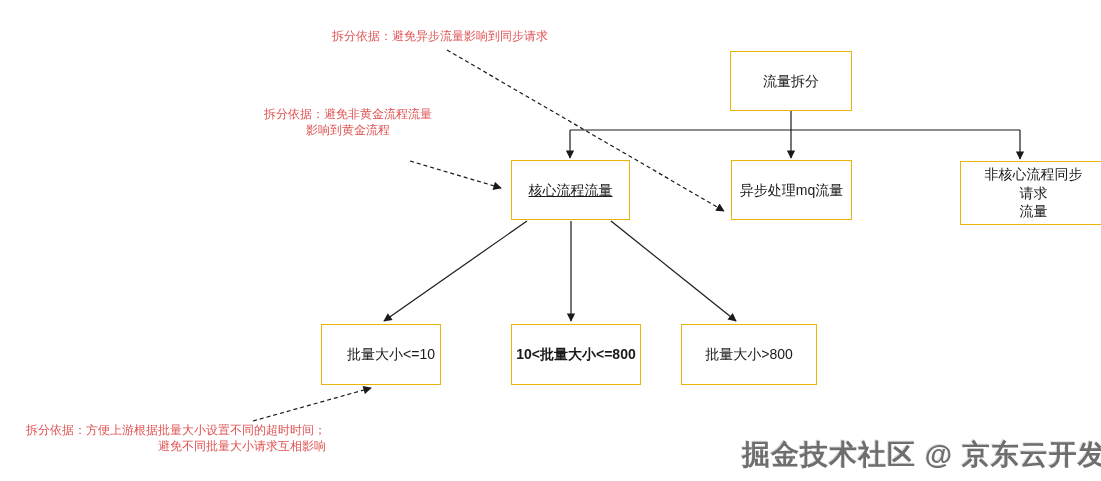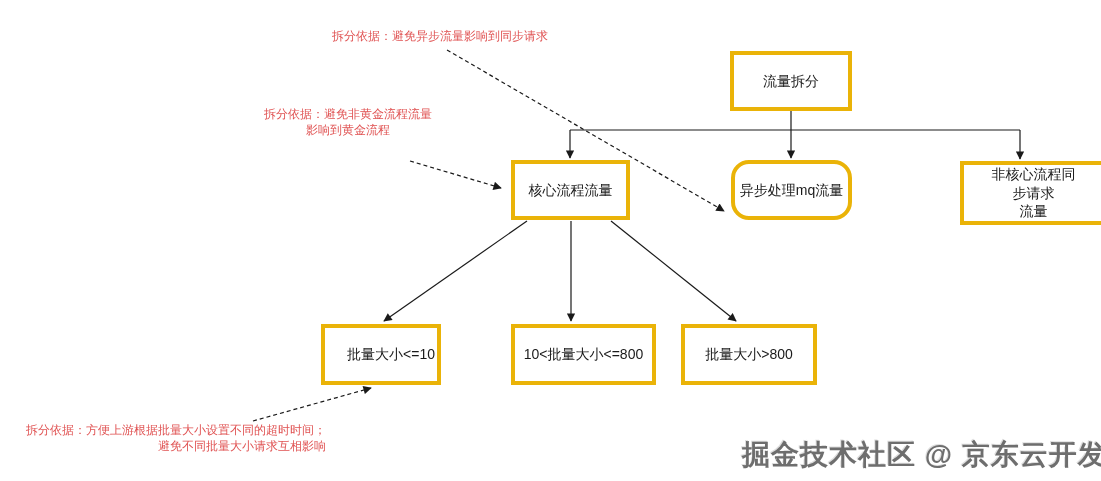--- a/index.html
+++ b/index.html
@@ -18,21 +18,21 @@
   svg.connectors {
     position: absolute;
     left: 0; top: 0;
     width: 1101px;
     height: 481px;
     pointer-events: none;
   }
   .node {
     position: absolute;
     box-sizing: border-box;
-    border: 4px solid #eab308;
+    border: 1px solid #eab308;
     background: #ffffff;
     display: flex;
     align-items: center;
     justify-content: center;
     text-align: center;
     font-size: 14px;
     color: #1a1a1a;
     white-space: pre-line;
     line-height: 1.35;
   }
@@ -52,25 +52,25 @@
     width: 355px;
     font-size: 28px;
     font-weight: bold;
     letter-spacing: 1px;
     color: #6e6e6e;
     text-shadow: 1px 1px 0 #ffffff, 2px 2px 1px rgba(255,255,255,0.95), -1px -1px 0 rgba(120,120,120,0.25);
     white-space: nowrap;
   }
   
   #node-root    { left: 730px; top: 51px;  width: 122px; height: 60px; }
-  #node-core    { left: 511px; top: 160px; width: 119px; height: 60px; }
-  #node-mq      { left: 731px; top: 160px; width: 121px; height: 60px; border-radius: 18px; }
+  #node-core    { left: 511px; top: 160px; width: 119px; height: 60px; text-decoration: underline; }
+  #node-mq      { left: 731px; top: 160px; width: 121px; height: 60px; }
   #node-noncore { left: 960px; top: 161px; width: 147px; height: 64px; padding: 4px 23px; }
   #node-b1      { left: 321px; top: 324px; width: 120px; height: 61px; padding-left: 20px; }
-  #node-b2      { left: 511px; top: 324px; width: 145px; height: 61px; }
+  #node-b2      { left: 511px; top: 324px; width: 130px; height: 61px; font-weight: bold; }
   #node-b3      { left: 681px; top: 324px; width: 136px; height: 61px; }
   
   #annotation-async  { left: 300px; top: 28px;  width: 280px; }
   #annotation-golden { left: 248px; top: 106px; width: 200px; }
   #annotation-batch  { left: 8px;  top: 422px; width: 318px; text-align: right; }
 </style>
 </head>
 <body>
 
 <div class="canvas">

